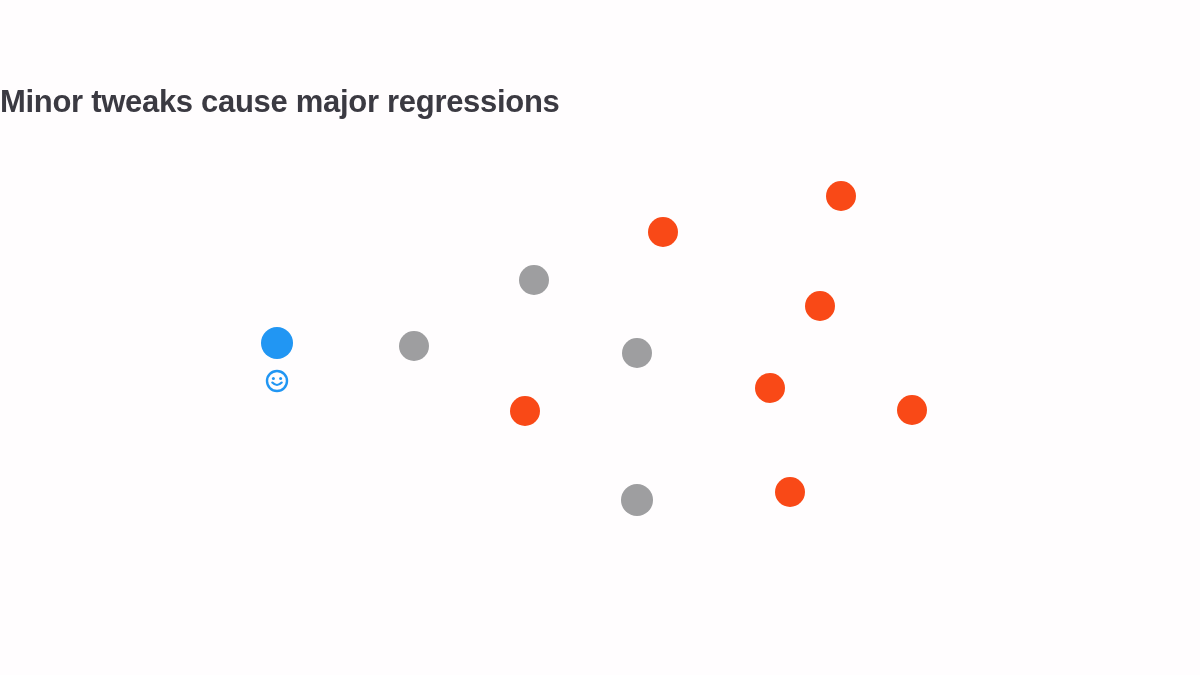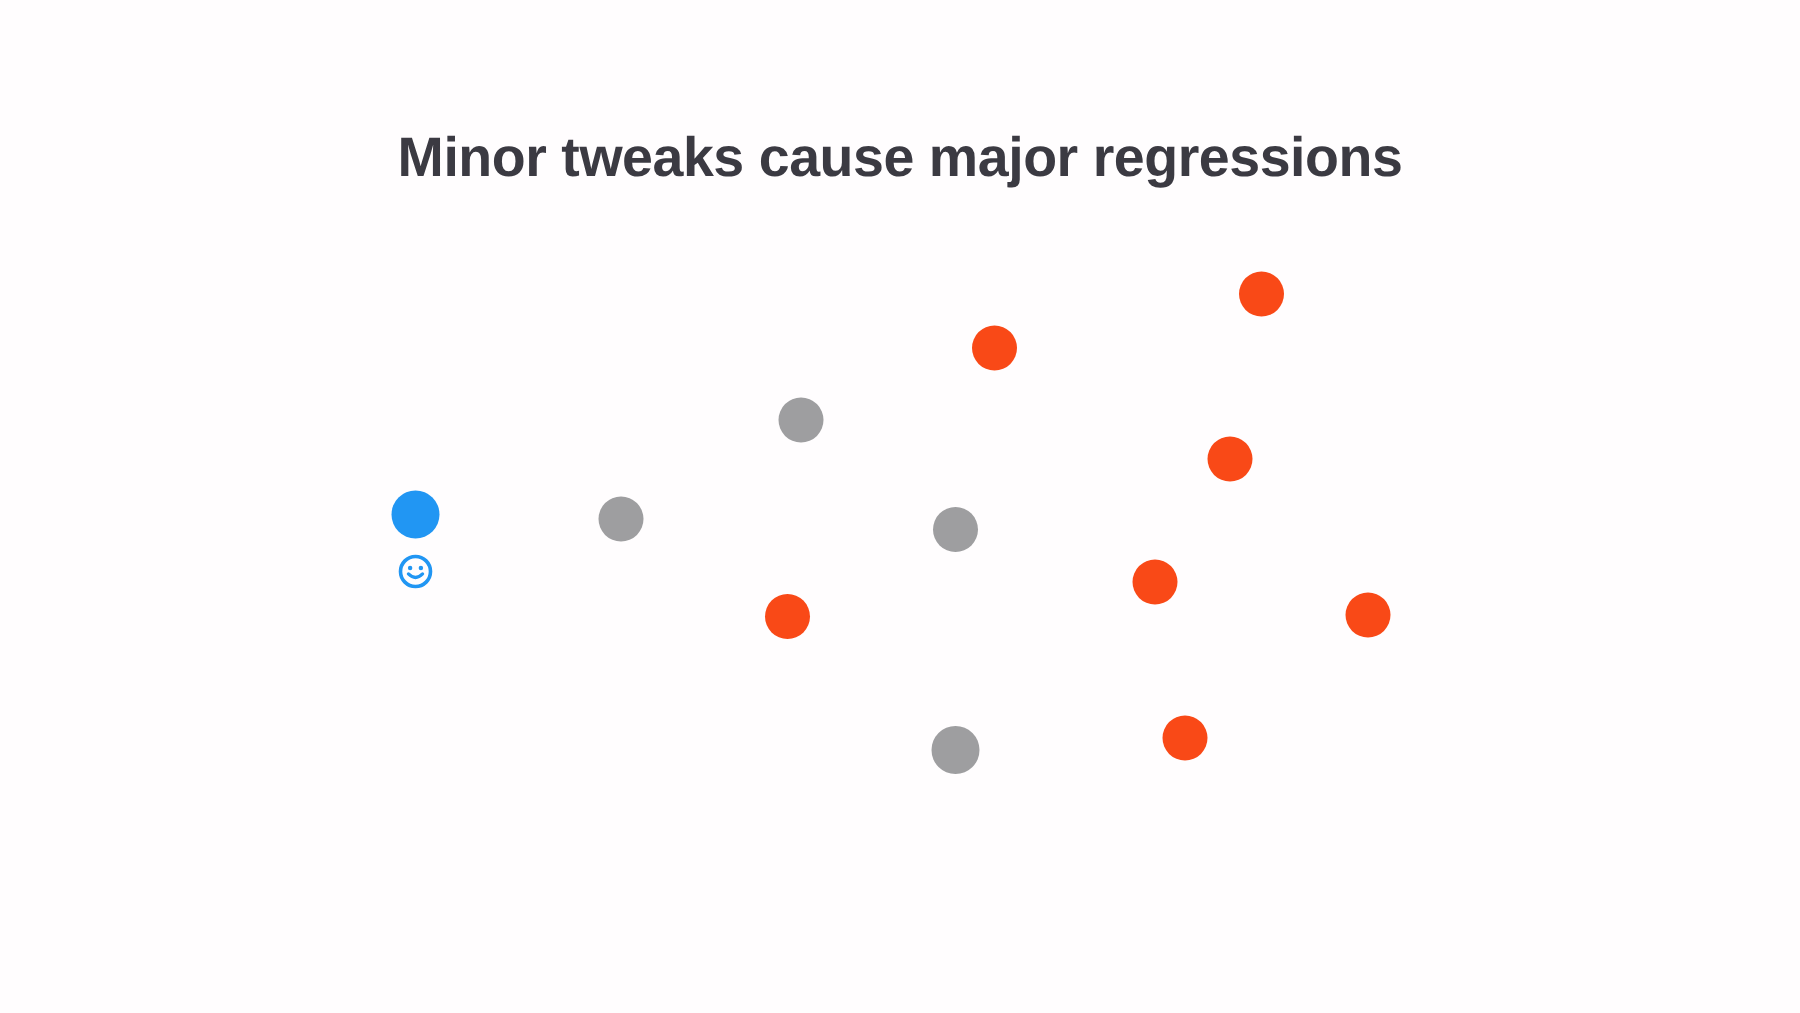--- a/index.html
+++ b/index.html
@@ -17,22 +17,21 @@
     width: 1200px;
     height: 675px;
     background: #FFFDFE;
   }
   .title {
     position: absolute;
     top: 84px;
     left: 0;
     width: 100%;
     margin: 0;
-    text-align: center;
-    font-size: 37px;
+    font-size: 31px;
     font-weight: 800;
     letter-spacing: -0.3px;
     color: #3B3A42;
   }
   .dots-layer {
     position: absolute;
     inset: 0;
   }
   .dot {
     position: absolute;

